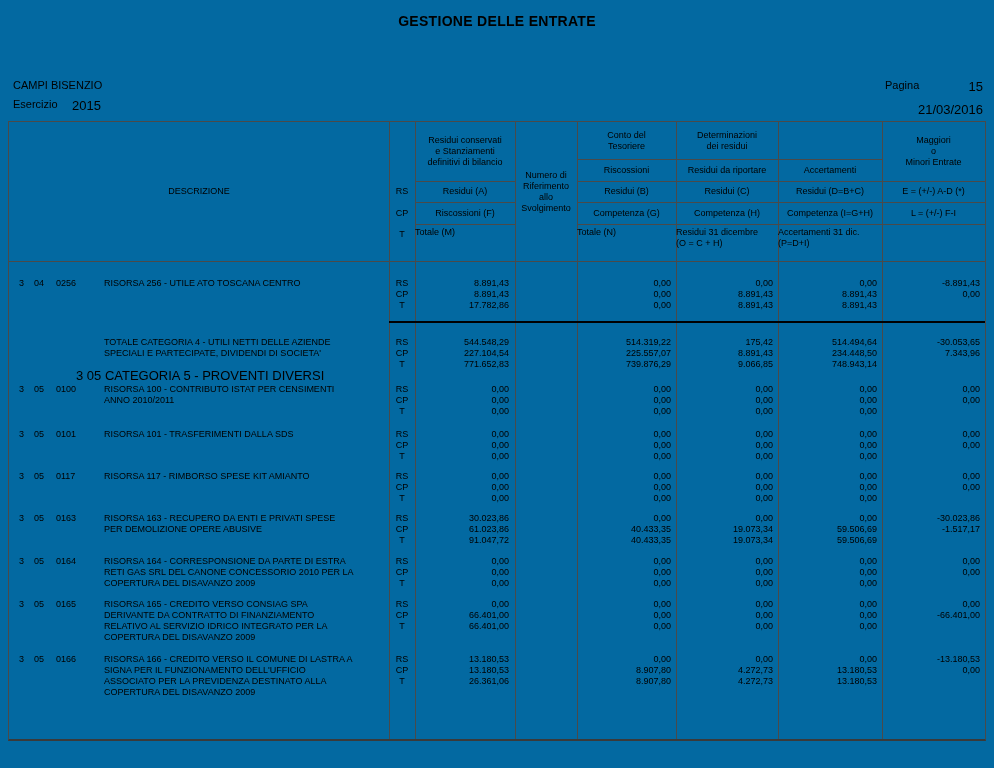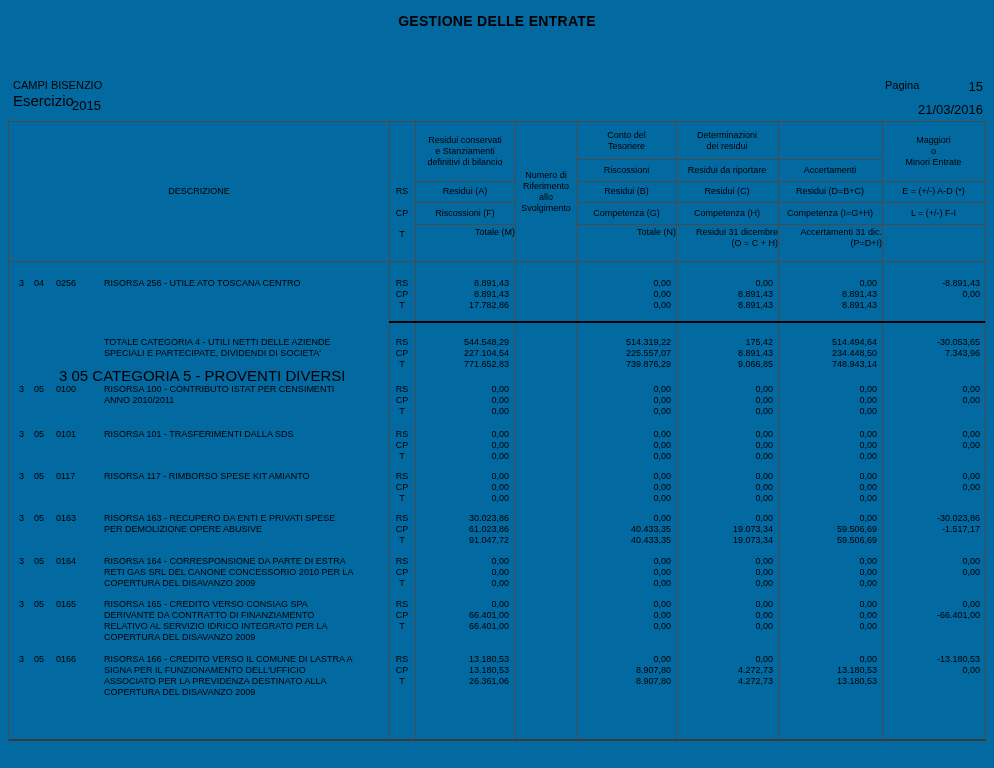--- a/index.html
+++ b/index.html
@@ -5,48 +5,48 @@
   html,body{margin:0;padding:0;background:#fff;}
   .page{
     position:relative;width:994px;height:768px;background:#0369a1;
     font-family:"Liberation Sans","DejaVu Sans",sans-serif;color:#000;
     overflow:hidden;
   }
   
   .doc-title{position:absolute;left:0;right:0;top:13px;text-align:center;
     font-size:14px;font-weight:bold;letter-spacing:.3px;}
   .hdr-entity{position:absolute;left:13px;top:79px;font-size:11px;}
-  .hdr-esercizio-label{position:absolute;left:13px;top:92px;font-size:15px;}
+  .hdr-esercizio-label{position:absolute;left:13px;top:98px;font-size:11px;}
   .hdr-esercizio-year{position:absolute;left:72px;top:98px;font-size:13px;}
   .hdr-pagina-label{position:absolute;left:885px;top:79px;font-size:11px;}
   .hdr-pagina-value{position:absolute;right:11px;top:79px;font-size:13px;}
   .hdr-date{position:absolute;right:11px;top:102px;font-size:13px;}
   
   .tbl{position:absolute;left:8px;top:121px;width:976px;height:617px;
     border:1px solid #4a4a4a;border-bottom:2px solid #3a3a3a;font-size:9px;}
   .vl{position:absolute;top:0;bottom:0;width:1px;background:#4a4a4a;}
   .hl{position:absolute;height:1px;background:#4a4a4a;}
   
   .hc{position:absolute;display:flex;align-items:center;justify-content:center;
     text-align:center;white-space:pre-line;line-height:11px;}
-  .hc-top{position:absolute;text-align:right;white-space:pre-line;line-height:11px;padding-top:3px;}
+  .hc-top{position:absolute;text-align:left;white-space:pre-line;line-height:11px;padding-top:3px;}
   
   .rowgrp{position:absolute;left:0;width:976px;height:33px;}
   .rowgrp span,.rowgrp .desc{position:absolute;line-height:11px;white-space:pre-line;}
   .l1{top:0;}.l2{top:11px;}.l3{top:22px;}
   .p1{left:10px;top:0;}.p2{left:25px;top:0;}.p3{left:47px;top:0;}
   .desc{left:95px;top:0;width:292px;}
   .rcpl{left:380px;width:26px;text-align:center;}
   .num{text-align:right;}
   .ca{left:406px;width:94px;}
   .cb{left:568px;width:94px;}
   .cc{left:667px;width:97px;}
   .cd{left:769px;width:99px;}
   .ce{left:873px;width:98px;}
-  .cat-heading{position:absolute;left:50px;top:248px;font-size:15px;line-height:11px;}
+  .cat-heading{position:absolute;left:67px;top:248px;font-size:13px;line-height:11px;}
   .total-rule{position:absolute;left:380px;top:199px;width:596px;height:2px;background:#000;}
 </style>
 </head>
 <body>
 
 <div class="page">
 
   <div class="doc-title">GESTIONE DELLE ENTRATE</div>
   <div class="hdr-entity">CAMPI BISENZIO</div>
   <div class="hdr-esercizio-label">Esercizio</div>

